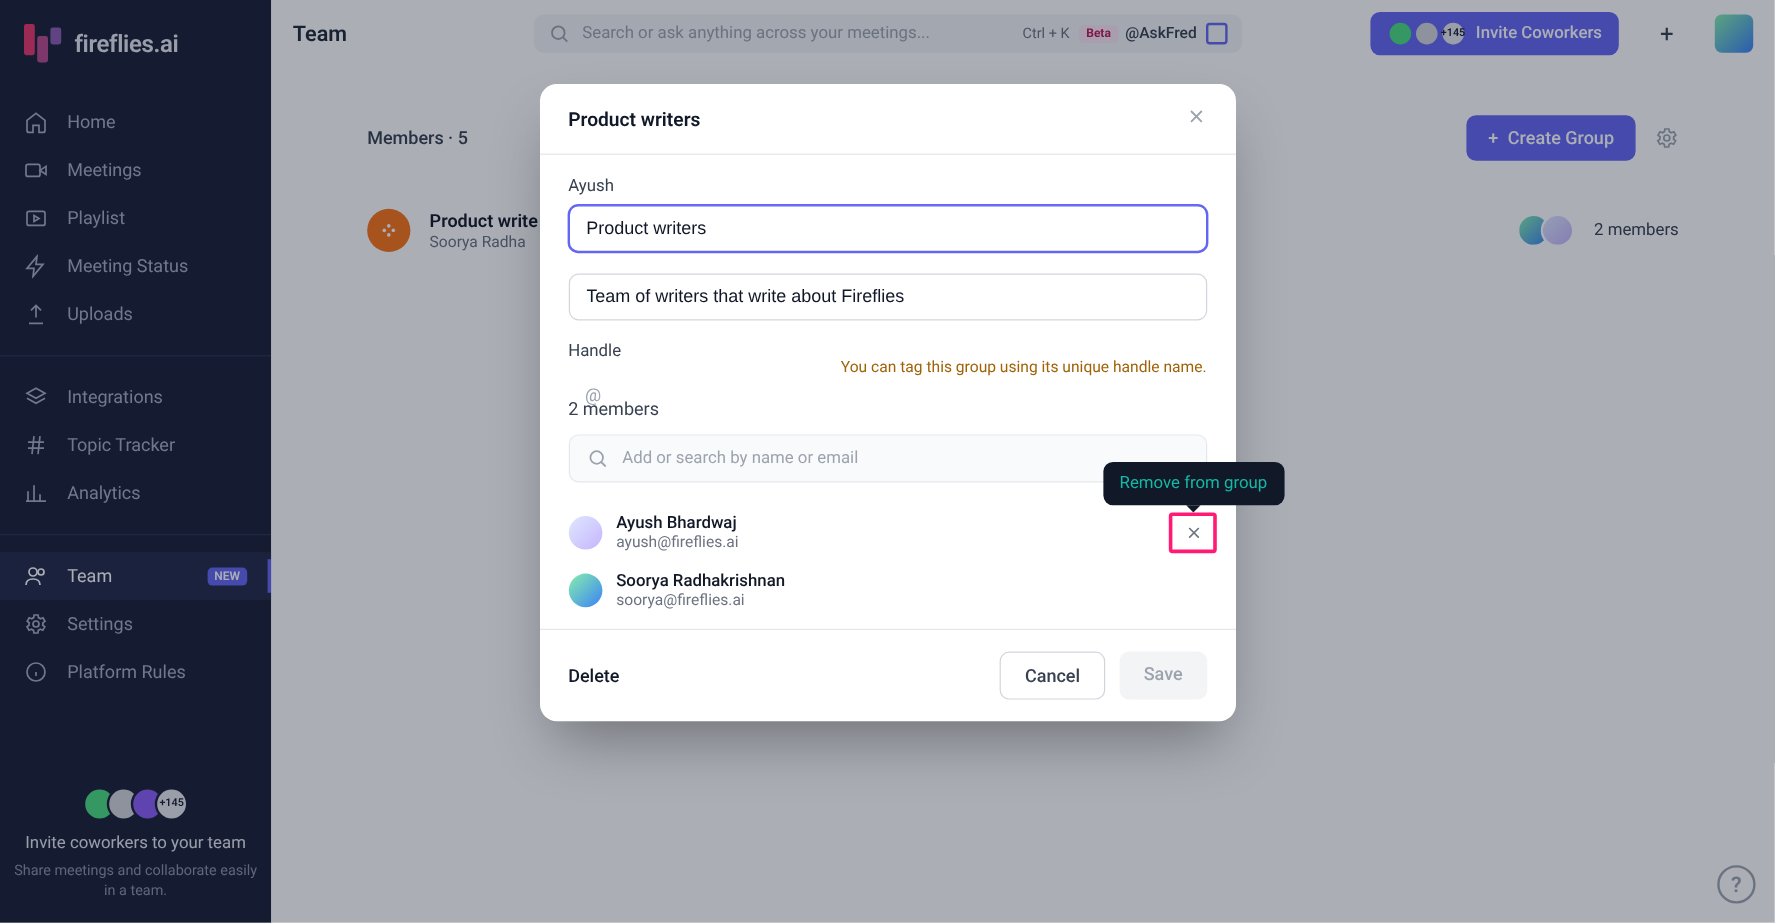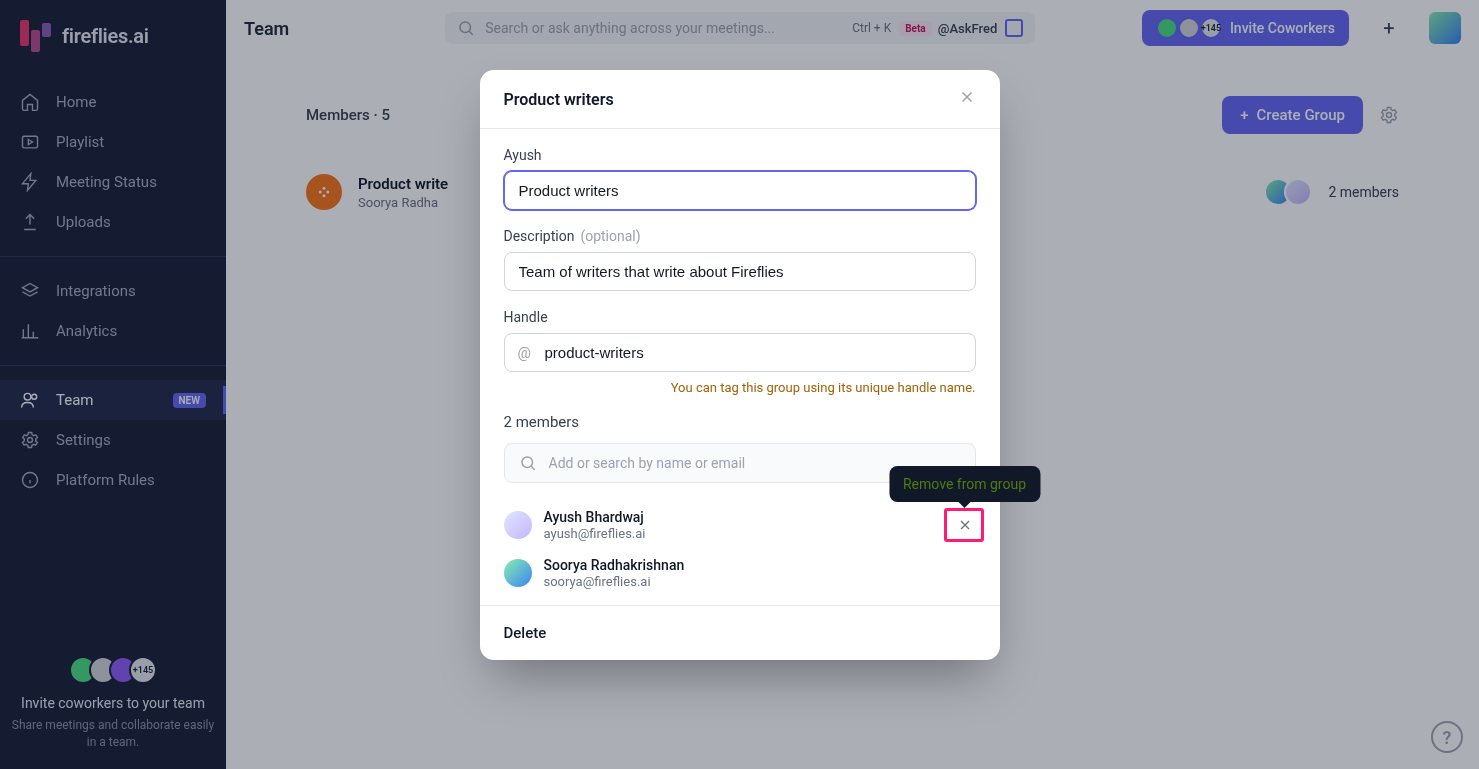--- a/index.html
+++ b/index.html
@@ -153,21 +153,21 @@
 .small-av.p1{background:linear-gradient(135deg,#86efac,#3b82f6);}
 .small-av.p2{background:linear-gradient(135deg,#e0e7ff,#c4b5fd);}
 .mc{font-size:14px;color:#374151;}
 
 .overlay{
   position:absolute;inset:0;background:rgba(15,23,42,0.35);
   display:flex;align-items:flex-start;justify-content:center;
 }
 .modal{
   margin-top:70px;
-  width:520px;background:#fff;border-radius:14px;box-shadow:0 25px 50px -12px rgba(0,0,0,0.35);
+  width:580px;background:#fff;border-radius:14px;box-shadow:0 25px 50px -12px rgba(0,0,0,0.35);
   display:flex;flex-direction:column;
 }
 .modal-header{
   display:flex;align-items:center;padding:18px 24px;
   border-bottom:1px solid #e5e7eb;
 }
 .modal-title{font-size:16px;font-weight:600;color:#111827;}
 .close-x{margin-left:auto;color:#9ca3af;cursor:pointer;}
 .modal-body{padding:18px 24px 8px 24px;}
 .field-label{font-size:14px;color:#374151;margin-bottom:8px;display:flex;gap:6px;}
@@ -198,21 +198,21 @@
   margin-left:auto;width:22px;height:22px;display:flex;align-items:center;justify-content:center;
   color:#6b7280;cursor:pointer;
 }
 .highlight-box{
   position:absolute;border:3px solid #ff1a75;top:-6px;left:-10px;width:40px;height:34px;border-radius:3px;
   pointer-events:none;
 }
 .remove-wrap{position:relative;margin-left:auto;}
 .tooltip{
   position:absolute;bottom:34px;left:50%;transform:translateX(-50%);
-  background:#111827;color:#4d7c0f;font-size:14px;padding:10px 14px;border-radius:8px;white-space:nowrap;
+  background:#111827;color:#14b8a6;font-size:14px;padding:10px 14px;border-radius:8px;white-space:nowrap;
 }
 .tooltip::after{
   content:"";position:absolute;top:100%;left:50%;transform:translateX(-50%);
   border:6px solid transparent;border-top-color:#111827;
 }
 .modal-footer{
   border-top:1px solid #e5e7eb;padding:18px 24px;display:flex;align-items:center;
 }
 .delete-btn{color:#111827;font-size:15px;font-weight:500;cursor:pointer;text-align:right;}
 .footer-right{margin-left:auto;display:flex;gap:12px;}
@@ -243,20 +243,29 @@
         <span class="nav-icon">
             <svg viewBox="0 0 24 24">
               <path d="M3 10l9-7 9 7v10a2 2 0 0 1-2 2h-4v-7h-6v7H5a2 2 0 0 1-2-2z"></path>
             </svg>
           </span>
         <span>Home</span>
       </div>
       <div class="nav-item">
         <span class="nav-icon">
             <svg viewBox="0 0 24 24">
+              <rect x="2" y="6" width="14" height="12" rx="2"></rect>
+              <path d="M22 8l-6 4 6 4z"></path>
+            </svg>
+          </span>
+        <span>Meetings</span>
+      </div>
+      <div class="nav-item">
+        <span class="nav-icon">
+            <svg viewBox="0 0 24 24">
               <rect x="3" y="5" width="18" height="14" rx="2"></rect>
               <path d="M10 9l5 3-5 3z"></path>
             </svg>
           </span>
         <span>Playlist</span>
       </div>
       <div class="nav-item">
         <span class="nav-icon">
             <svg viewBox="0 0 24 24">
               <path d="M13 2L3 14h7l-1 8 10-12h-7z"></path>
@@ -276,20 +285,28 @@
     <div class="nav-divider"></div>
     <div class="nav-section">
       <div class="nav-item">
         <span class="nav-icon">
             <svg viewBox="0 0 24 24">
               <path d="M12 3l9 5-9 5-9-5z"></path>
               <path d="M3 13l9 5 9-5"></path>
             </svg>
           </span>
         <span>Integrations</span>
+      </div>
+      <div class="nav-item">
+        <span class="nav-icon">
+            <svg viewBox="0 0 24 24">
+              <path d="M4 9h16M4 15h16M10 3l-2 18M16 3l-2 18"></path>
+            </svg>
+          </span>
+        <span>Topic Tracker</span>
       </div>
       <div class="nav-item">
         <span class="nav-icon">
             <svg viewBox="0 0 24 24">
               <path d="M4 20V10M10 20V4M16 20v-7M22 20H2"></path>
             </svg>
           </span>
         <span>Analytics</span>
       </div>
     </div>
@@ -404,30 +421,25 @@
       <span class="close-x">
         <svg width="18" height="18" viewBox="0 0 24 24" fill="none" stroke="currentColor" stroke-width="2">
             <path d="M18 6L6 18M6 6l12 12"></path>
           </svg>
       </span>
     </div>
     <div class="modal-body">
       <div class="field-label">Ayush</div>
       <input class="field focused" value="Product writers" style="">
       
-      <div class="field-label">
-        <span>Description</span>
-        <span class="opt">(optional)</span>
-      </div>
       <input class="field" value="Team of writers that write about Fireflies" style="">
       
       <div class="field-label">Handle</div>
       <div class="handle-wrap">
         <span class="at">@</span>
-        <input class="field" value="product-writers" style="">
       </div>
       <div class="hint">You can tag this group using its unique handle name.</div>
       
       <div class="members-label">2 members</div>
       <div class="search-members">
         <svg viewBox="0 0 24 24">
             <circle cx="11" cy="11" r="7"></circle>
             <path d="M21 21l-5-5"></path>
           </svg>
         <span class="ph">Add or search by name or email</span>
@@ -453,17 +465,21 @@
       <div class="member-row">
         <div class="member-av m2"></div>
         <div class="member-info">
           <div class="mn">Soorya Radhakrishnan</div>
           <div class="me">soorya@fireflies.ai</div>
         </div>
       </div>
     </div>
     <div class="modal-footer">
       <span class="delete-btn">Delete</span>
+      <div class="footer-right">
+        <div class="btn cancel">Cancel</div>
+        <div class="btn save">Save</div>
+      </div>
     </div>
   </div>
 </div>
 
 <div class="help-fab">?</div>
 
 </body></html>

